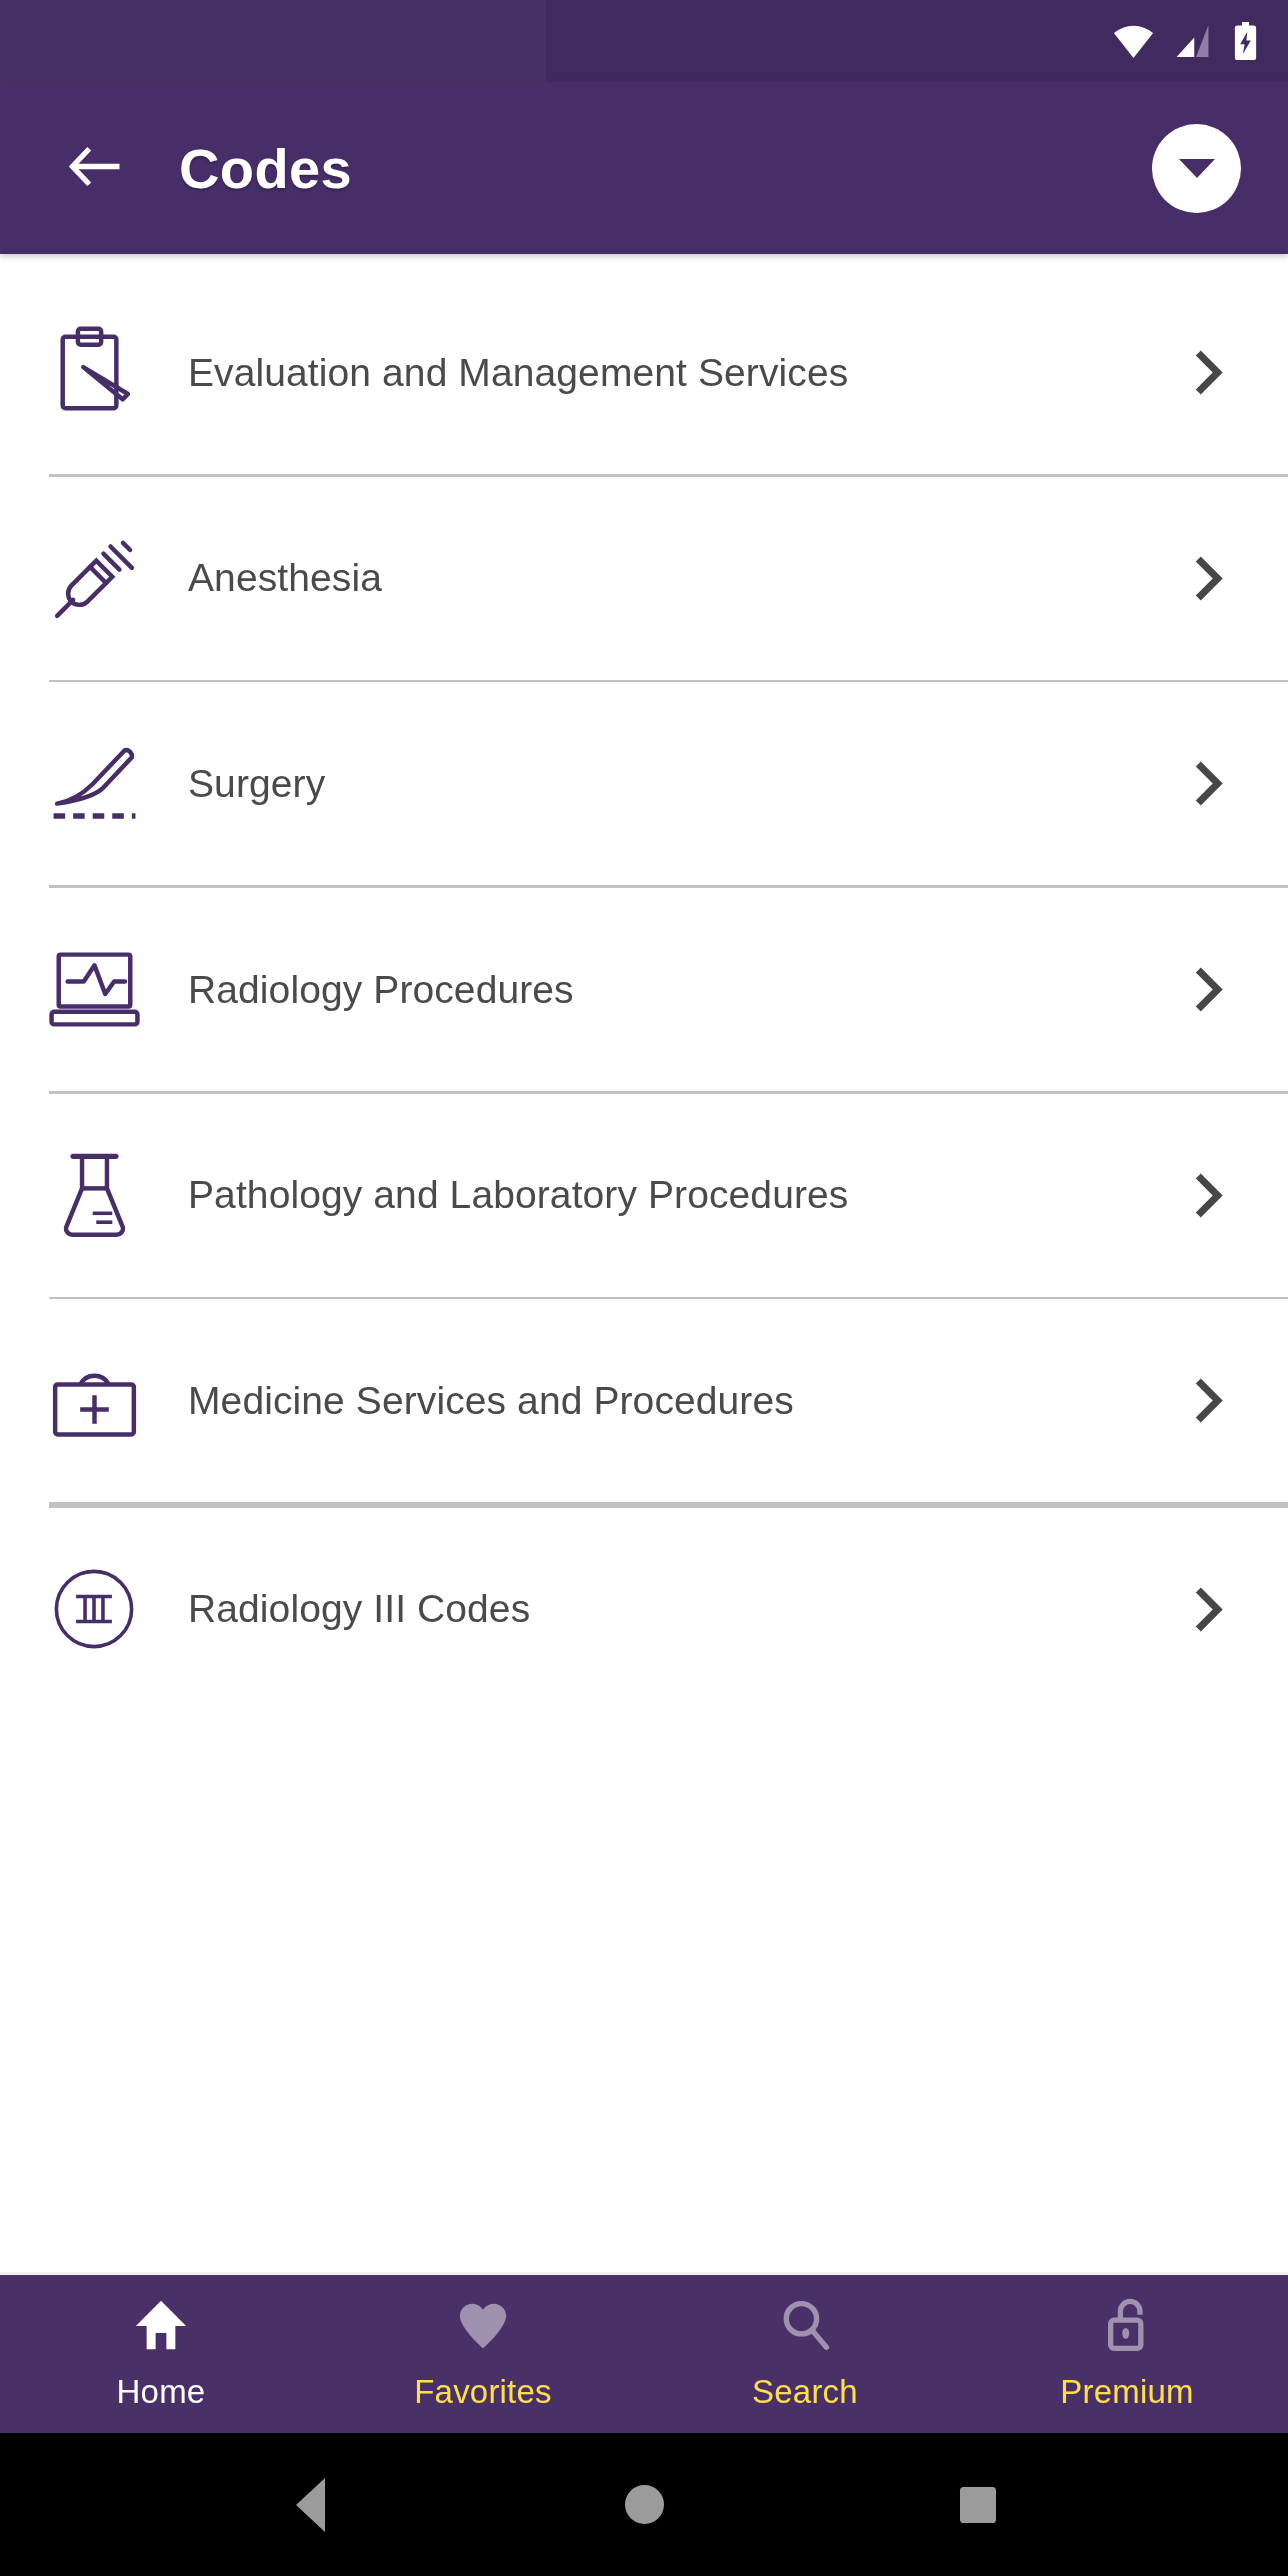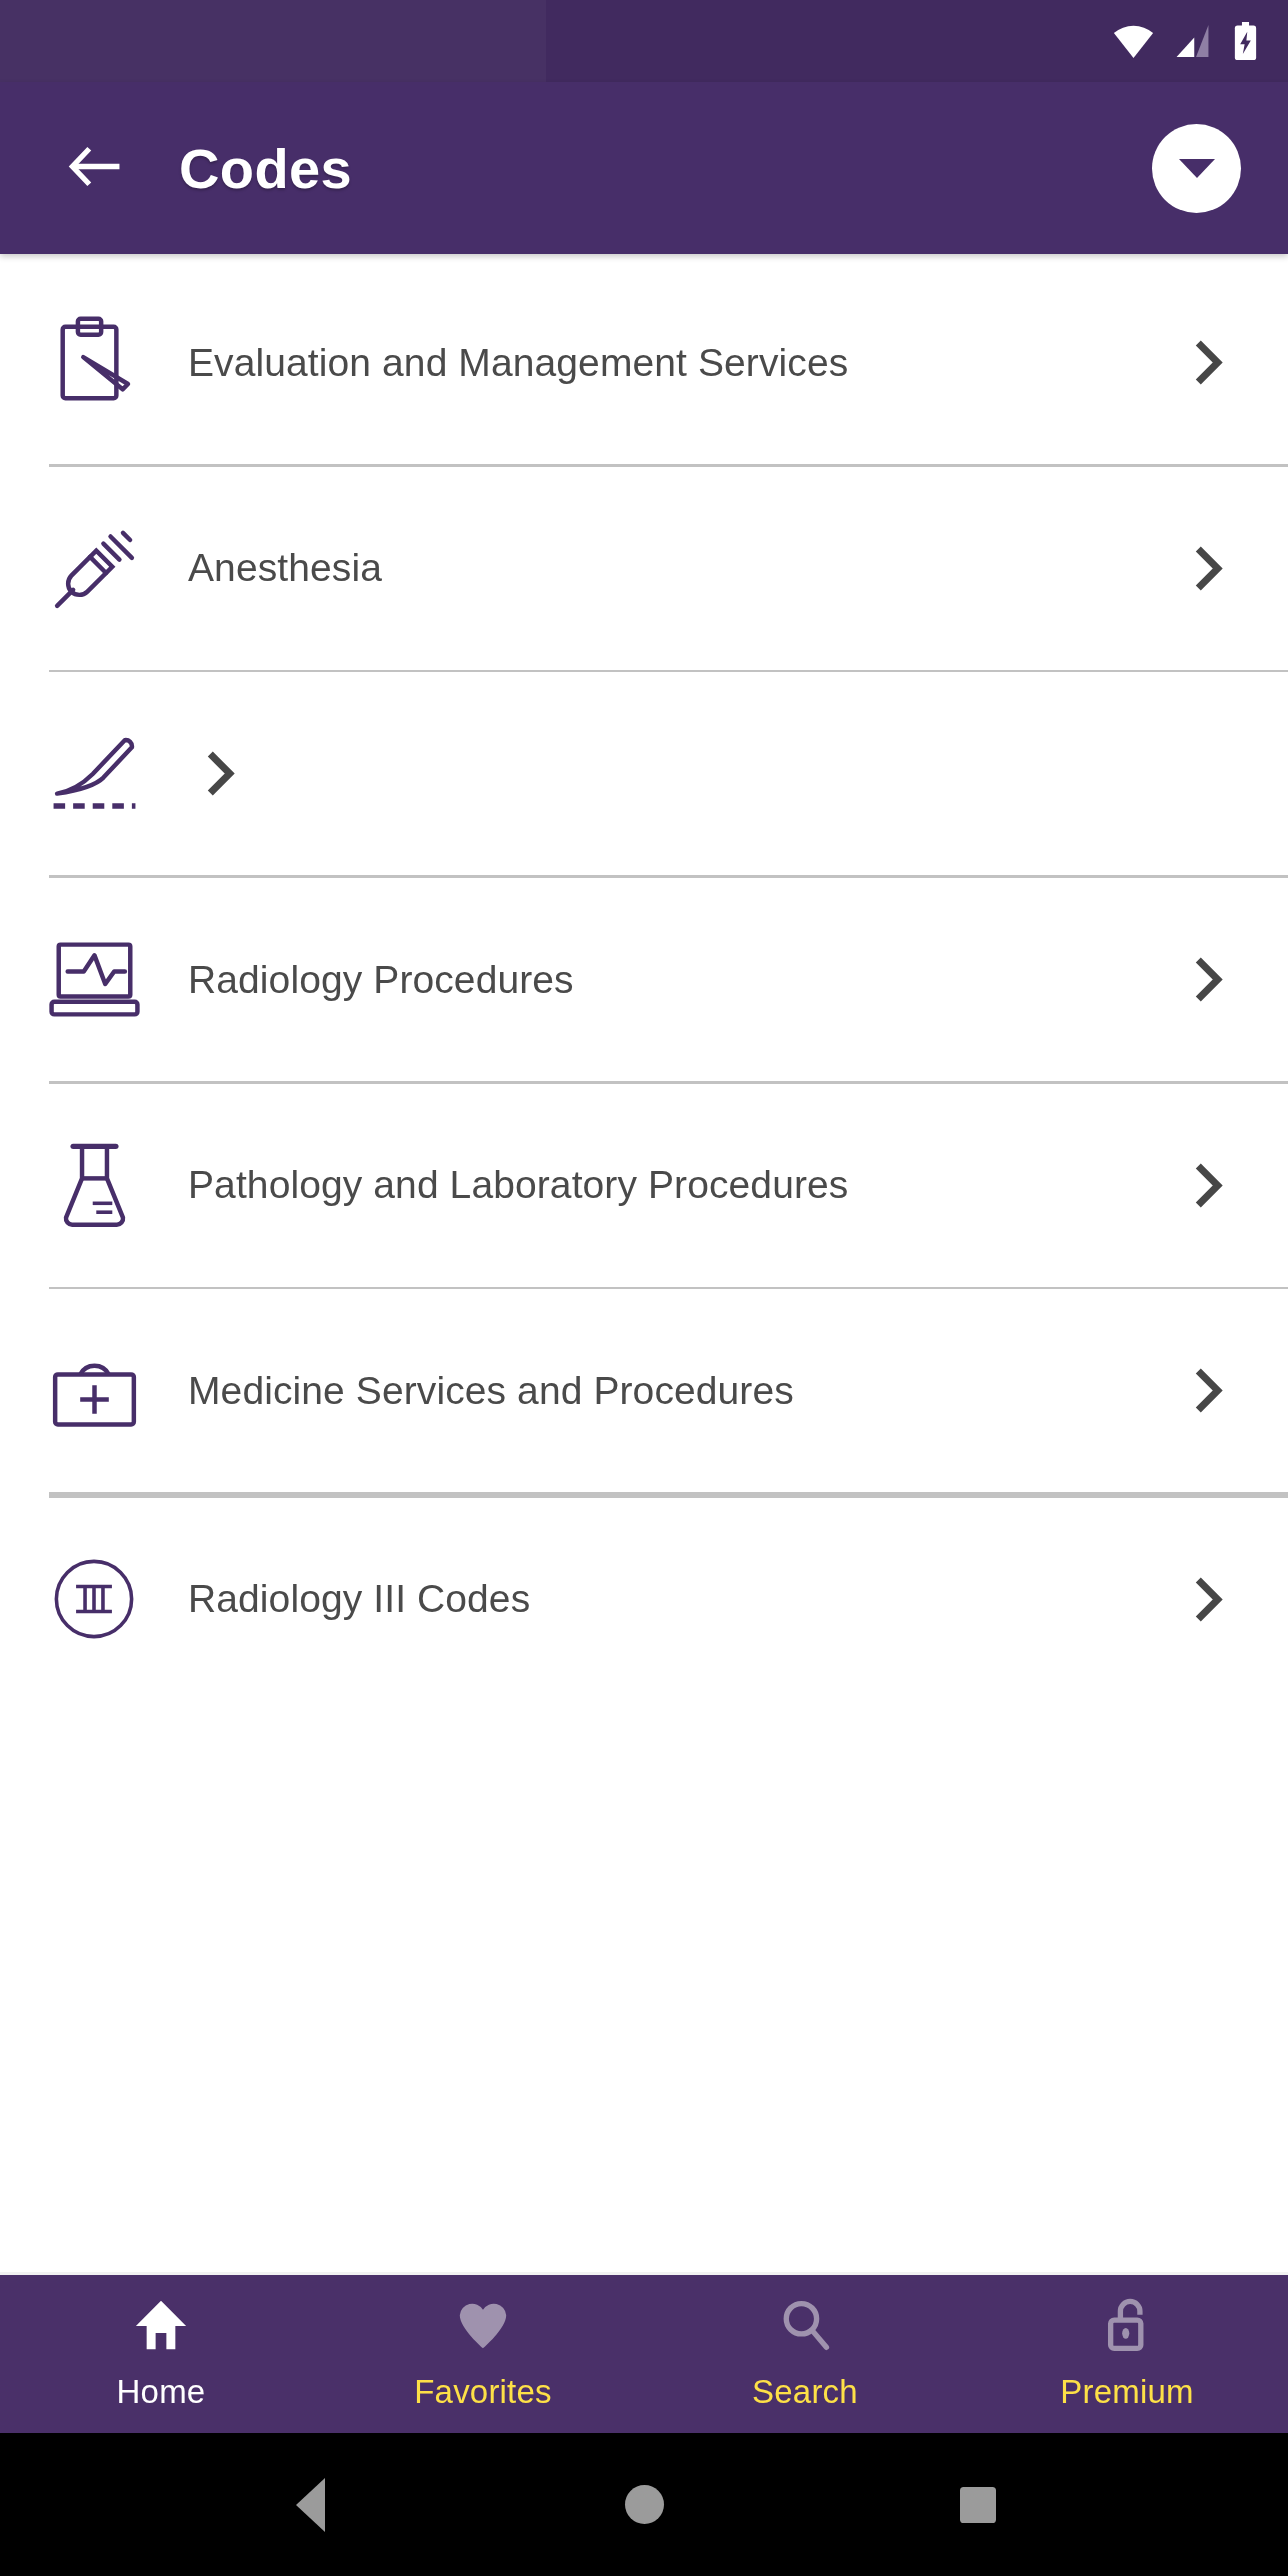--- a/index.html
+++ b/index.html
@@ -90,21 +90,21 @@
     border-left: 18px solid transparent;
     border-right: 18px solid transparent;
     border-top: 19.7px solid #472E69;
   }
 
   
   .list-area {
     flex: 1 1 auto;
     background: #ffffff;
     overflow: hidden;
-    padding-top: 7px;
+    padding-top: 17px;
   }
   .list-row {
     height: 203px;
     display: flex;
     align-items: center;
     padding: 0 49px 0 0;
     cursor: pointer;
     position: relative;
     background: #ffffff;
   }
@@ -284,20 +284,21 @@
     </div>
     <div class="divider"></div>
 
     <div class="list-row">
       <div class="row-icon">
         <svg width="89" height="86" viewBox="0 0 100 96">
           <path d="M8 70 Q30 66 48 48 L84 10 A7 7 0 0 1 92 18 L60 52 Q48 64 8 70 Z" fill="none" stroke="#472E69" stroke-width="5" stroke-linejoin="round"></path>
           <path d="M4 84 L96 84" stroke="#472E69" stroke-width="6" stroke-dasharray="13 9" fill="none"></path>
         </svg>
       </div>
+      <div class="row-label">Surgery</div>
       <div class="row-chevron">
         <svg width="30" height="47" viewBox="0 0 34 52">
           <path d="M6 4 L28 26 L6 48" stroke="#474747" stroke-width="8" fill="none"></path>
         </svg>
       </div>
     </div>
     <div class="divider"></div>
 
     <div class="list-row">
       <div class="row-icon">

